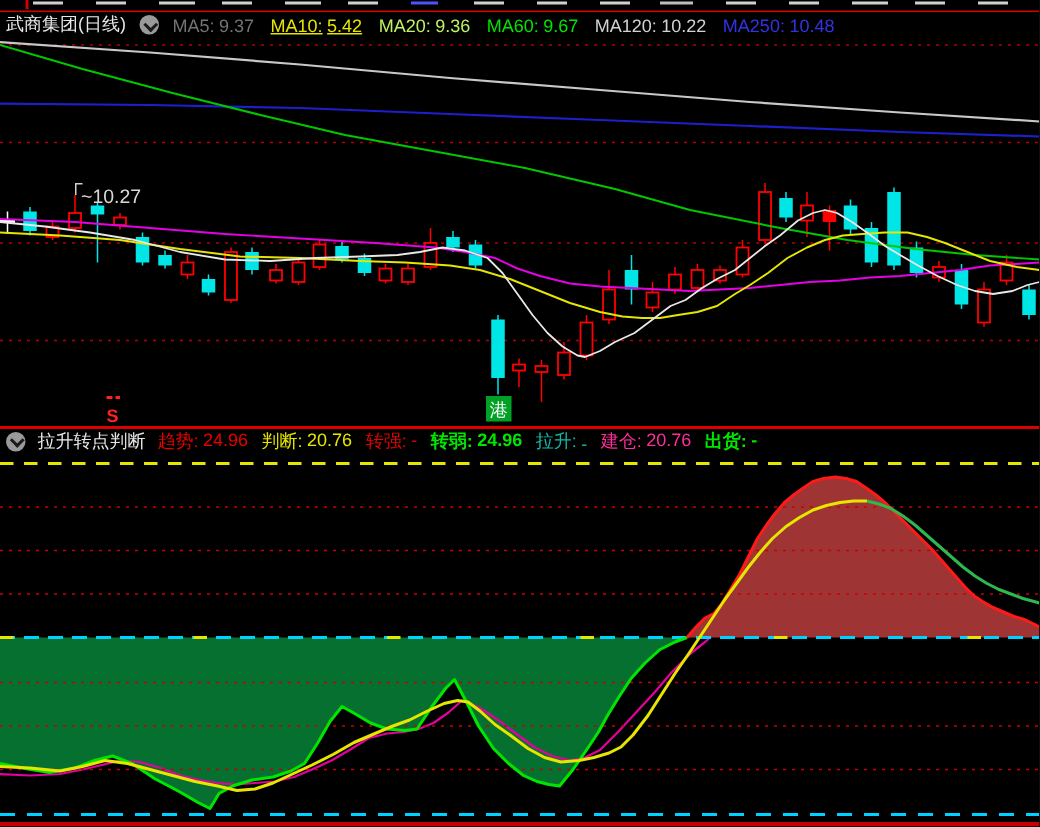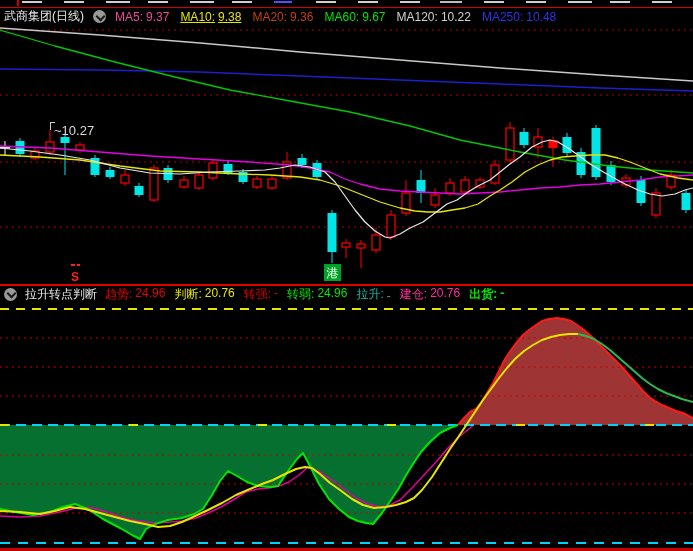--- a/index.html
+++ b/index.html
@@ -53,29 +53,29 @@
       <span class="mark" style="left: 610px; width: 20px; background: rgb(207, 207, 207);"></span>
       <span class="mark" style="left: 652px; width: 20px; background: rgb(207, 207, 207);"></span>
     </div>
 
   <div id="titlebar">
     <span class="stock-title">武商集团(日线)</span>
     <span class="circle-icon">
         <span class="chev"></span>
       </span>
     <span class="ma-legend" id="ma-legend">
-        <span class="ma-item" style="color: #ec4899;">
+        <span class="ma-item" style="color: #737373;">
           <span>MA5:</span>
           <span>9.37</span>
         </span>
         <span class="ma-item" style="color: rgb(230, 230, 0); text-decoration: underline;">
           <span>MA10:</span>
-          <span>9.38</span>
-        </span>
-        <span class="ma-item" style="color: #c2410c;">
+          <span>5.42</span>
+        </span>
+        <span class="ma-item" style="color: #bef264;">
           <span>MA20:</span>
           <span>9.36</span>
         </span>
         <span class="ma-item" style="color: rgb(0, 230, 0);">
           <span>MA60:</span>
           <span>9.67</span>
         </span>
         <span class="ma-item" style="color: rgb(210, 210, 210);">
           <span>MA120:</span>
           <span>10.22</span>
@@ -219,21 +219,21 @@
           <span>24.96</span>
         </span>
         <span class="stat-item" style="color: rgb(230, 230, 0);">
           <span>判断:</span>
           <span>20.76</span>
         </span>
         <span class="stat-item" style="color: rgb(230, 0, 0);">
           <span>转强:</span>
           <span>-</span>
         </span>
-        <span class="stat-item" style="color: rgb(0, 230, 0);">
+        <span class="stat-item" style="color: rgb(0, 230, 0); font-weight: bold;">
           <span>转弱:</span>
           <span>24.96</span>
         </span>
         <span class="stat-item" style="color: #14b8a6; align-items: flex-end;">
           <span>拉升:</span>
           <span>-</span>
         </span>
         <span class="stat-item" style="color: rgb(255, 45, 155);">
           <span>建仓:</span>
           <span>20.76</span>

